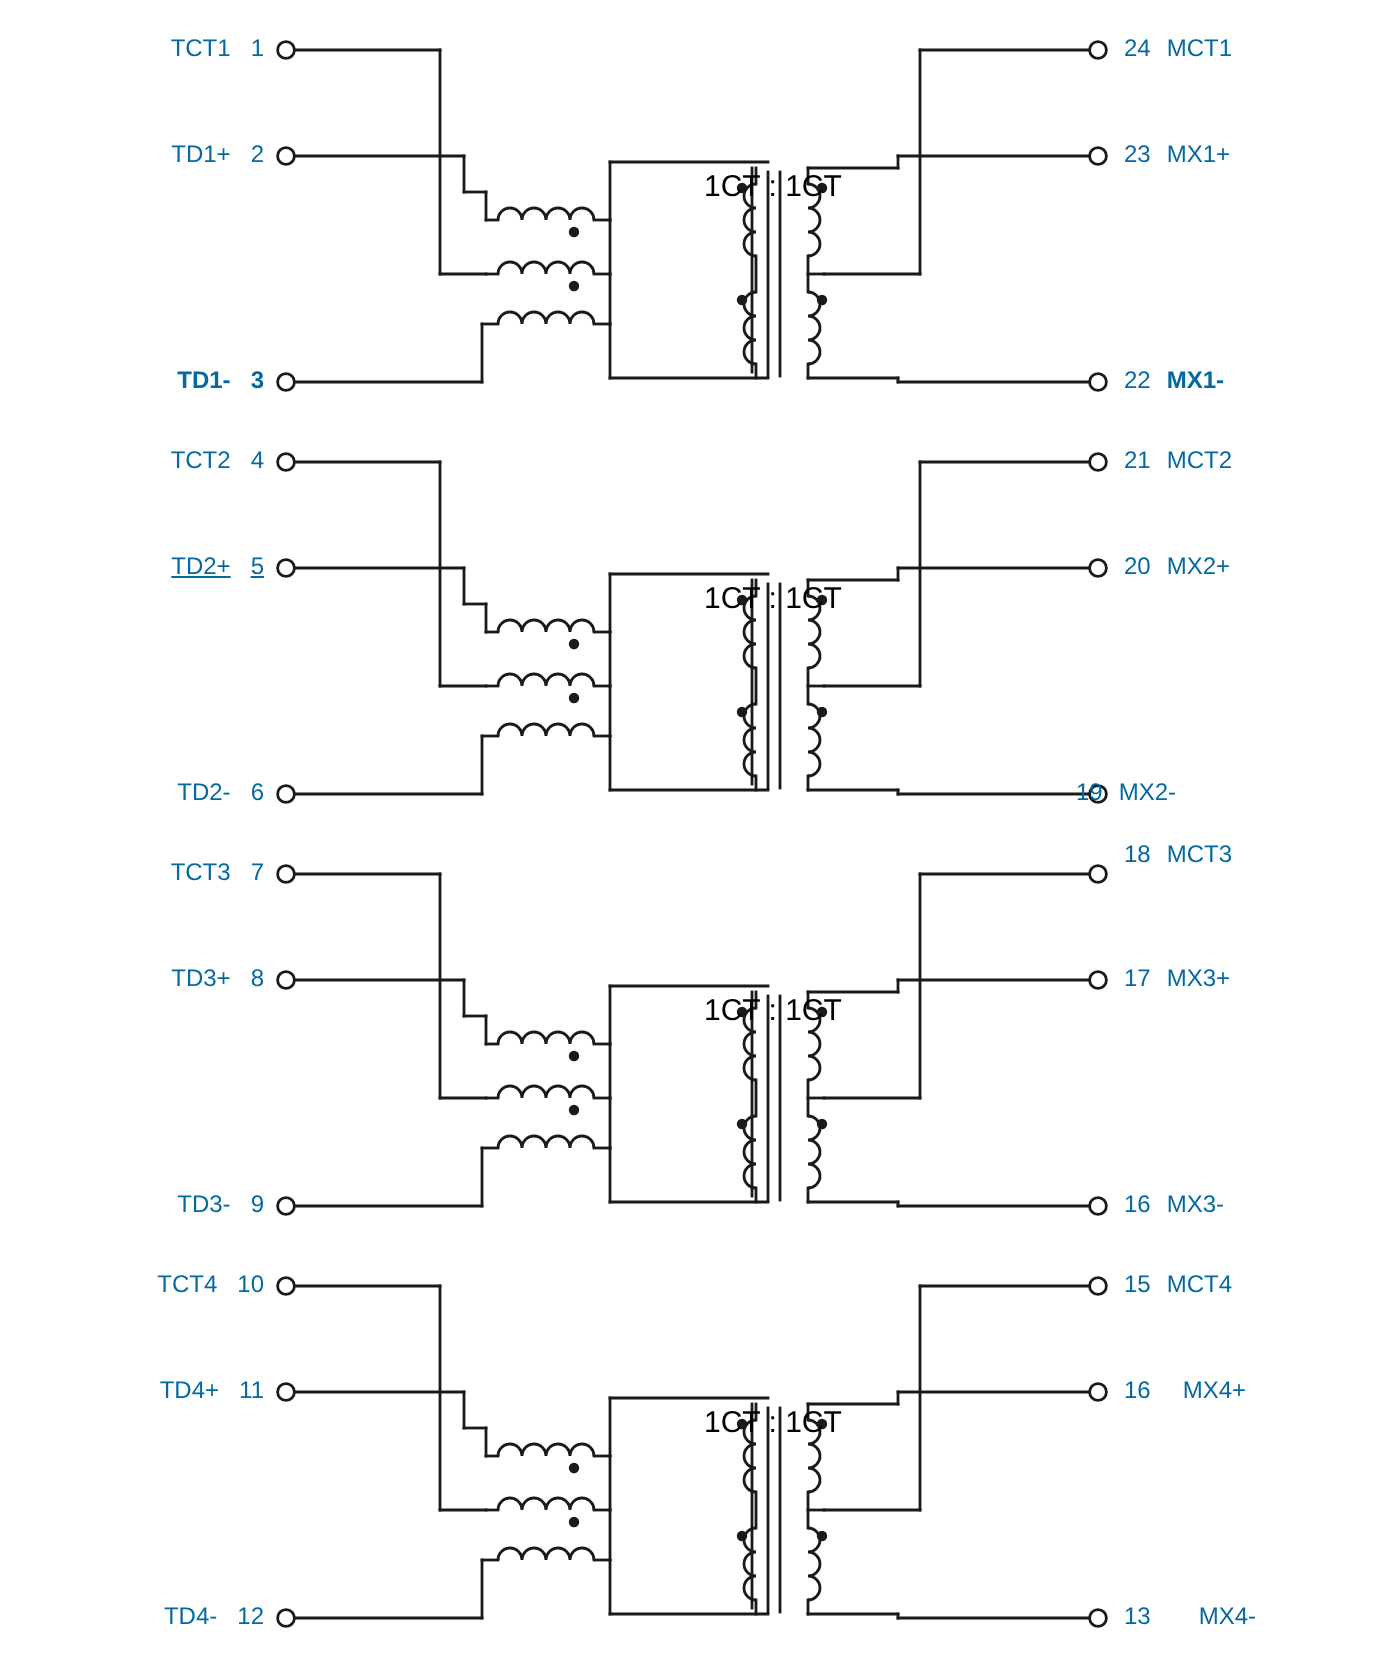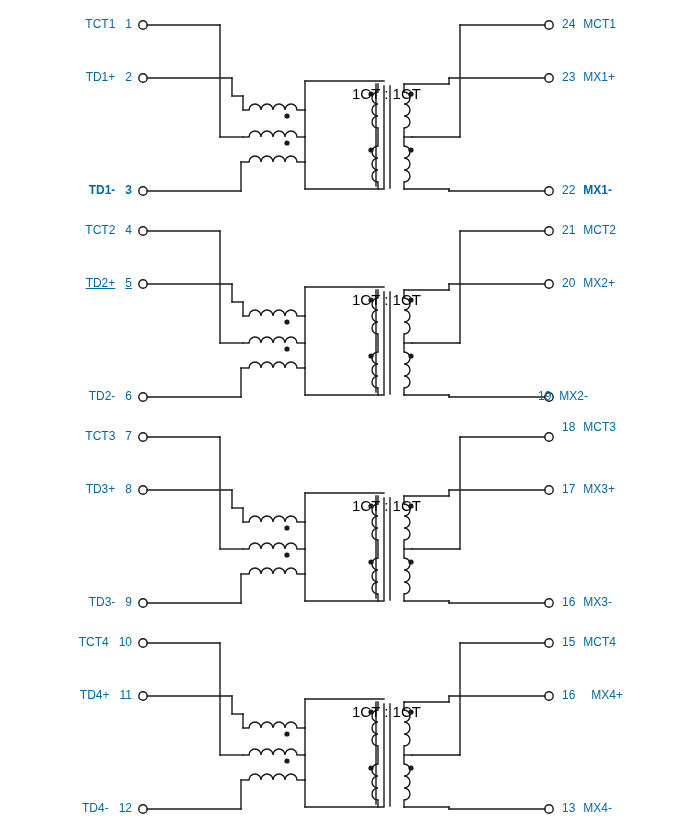--- a/index.html
+++ b/index.html
@@ -325,15 +325,15 @@
         <line x1="378" y1="78" x2="378" y2="86" stroke="#1a1a1a" stroke-width="1.4" stroke-linecap="square"></line>
         <line x1="378" y1="176" x2="378" y2="183" stroke="#1a1a1a" stroke-width="1.4" stroke-linecap="square"></line>
         <line x1="378" y1="122" x2="378" y2="140" stroke="#1a1a1a" stroke-width="1.4" stroke-linecap="square"></line>
       </svg>
       <div class="ratio" style="left: 352px; top: 48px;">1CT : 1CT</div>
       <div class="lbl lbl-left" style="left: 20px; width: 112px; top: 12px;"><span>TCT4</span><span style="margin-left: 10px;">10</span></div>
       <div class="lbl lbl-left" style="left: 20px; width: 112px; top: 65px;"><span>TD4+</span><span style="margin-left: 10px;">11</span></div>
       <div class="lbl lbl-left" style="left: 20px; width: 112px; top: 178px;"><span>TD4-</span><span style="margin-left: 10px;">12</span></div>
       <div class="lbl lbl-right" style="left: 562px; top: 12px;"><span>15</span><span style="margin-left: 8px;">MCT4</span></div>
       <div class="lbl lbl-right" style="left: 562px; top: 65px;"><span>16</span><span style="margin-left: 16px;">MX4+</span></div>
-      <div class="lbl lbl-right" style="left: 562px; top: 178px;"><span>13</span><span style="margin-left: 8px;">MX4-</span></div>
+      <div class="lbl lbl-right" style="left: 562px; top: 178px;"><span>13</span><span style="margin-left: 24px;">MX4-</span></div>
     </div>
   </div>
 
 </body></html>

